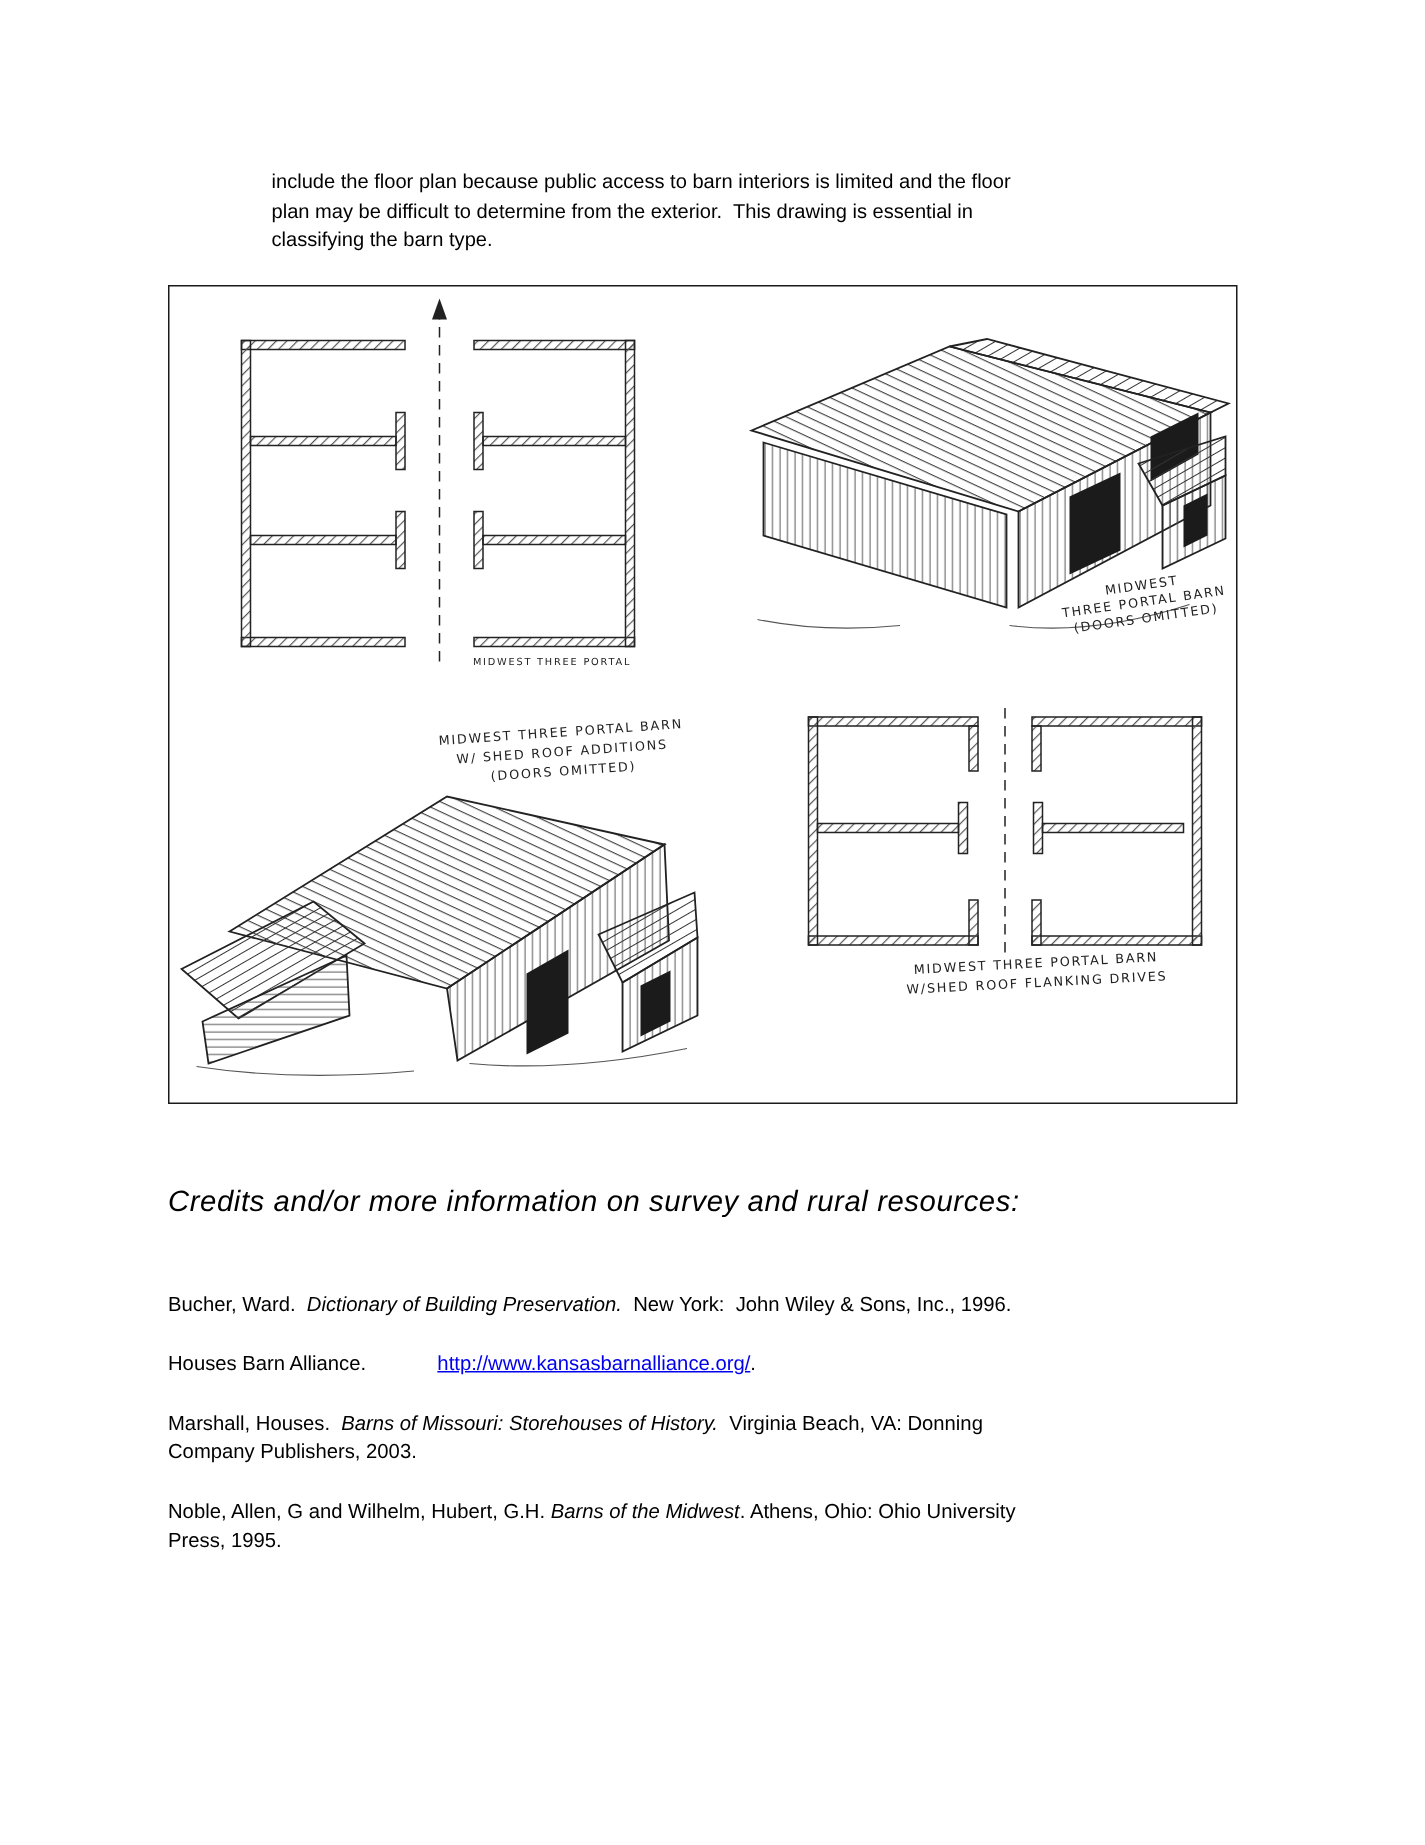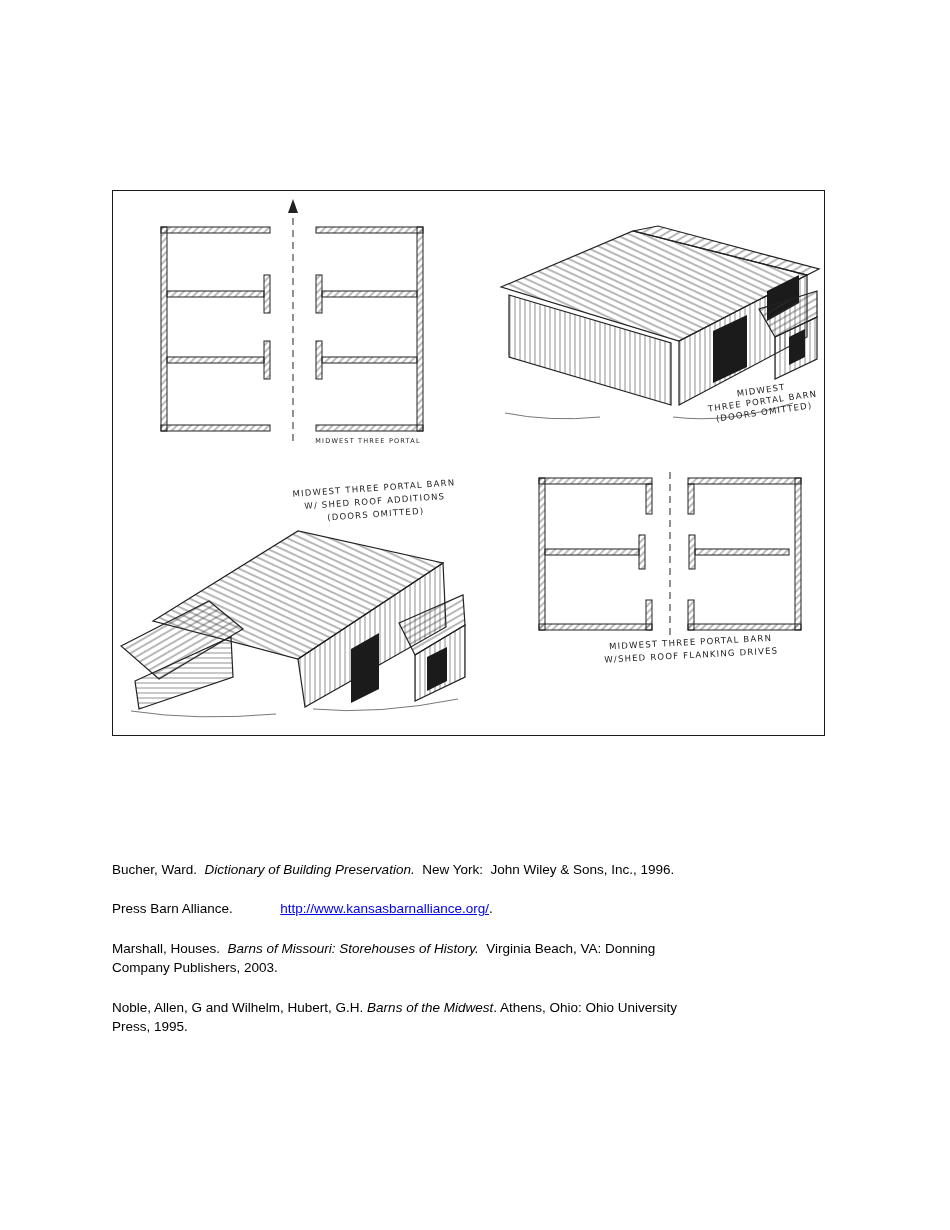--- a/index.html
+++ b/index.html
@@ -36,20 +36,23 @@
   .hand {
     font-family:"DejaVu Sans", sans-serif; fill:#222;
     letter-spacing:1.2px;
   }
 </style>
 </head>
 <body>
 
 <div class="page">
 
+  <p class="intro">include the floor plan because public access to barn interiors is limited and the floor
+plan may be difficult to determine from the exterior.  This drawing is essential in
+classifying the barn type.</p>
 
   <div class="figure-box">
     <svg width="711" height="544" viewBox="0 0 711 544">
       <defs>
         <pattern id="wallHatch" width="5" height="5" patternUnits="userSpaceOnUse" patternTransform="rotate(45)">
           <line x1="1" y1="0" x2="1" y2="5" stroke="#555" stroke-width="0.8"></line>
         </pattern>
         <pattern id="roofHatchA" width="6" height="6" patternUnits="userSpaceOnUse" patternTransform="rotate(115)">
           <line x1="1" y1="0" x2="1" y2="6" stroke="#333" stroke-width="0.7"></line>
         </pattern>
@@ -138,24 +141,25 @@
         <rect x="576" y="344" width="6" height="34"></rect>
         <line x1="557" y1="281" x2="557" y2="445" fill="none" stroke="#222" stroke-width="1" stroke-dasharray="7 5"></line>
         <g transform="rotate(-3 578 458)" stroke="none" fill="#222">
           <text class="hand" x="578" y="454" font-size="8.5" text-anchor="middle">MIDWEST  THREE  PORTAL  BARN</text>
           <text class="hand" x="578" y="467" font-size="8.5" text-anchor="middle">W/SHED ROOF FLANKING DRIVES</text>
         </g>
       </g>
     </svg>
   </div>
 
+  <h2 class="credits-heading">Credits and/or more information on survey and rural resources:</h2>
 
   <div class="references" id="references">
       <p class="ref"><span>Bucher, Ward.  </span><span class="it">Dictionary of Building Preservation.</span><span>  New York:  John Wiley &amp; Sons, Inc., 1996.</span></p>
-      <p class="ref"><span>Press Barn Alliance.  </span><a class="link" href="#">http://www.kansasbarnalliance.org/</a><span>.</span></p>
+      <p class="ref"><span>Houses Barn Alliance.  </span><a class="link" href="#">http://www.kansasbarnalliance.org/</a><span>.</span></p>
       <p class="ref"><span>Marshall, Houses.  </span><span class="it">Barns of Missouri: Storehouses of History.</span><span>  Virginia Beach, VA: Donning
 Company Publishers, 2003.</span></p>
       <p class="ref"><span>Noble, Allen, G and Wilhelm, Hubert, G.H. </span><span class="it">Barns of the Midwest</span><span>. Athens, Ohio: Ohio University
 Press, 1995.</span></p>
     </div>
 
 
 </div>
 
 </body></html>

